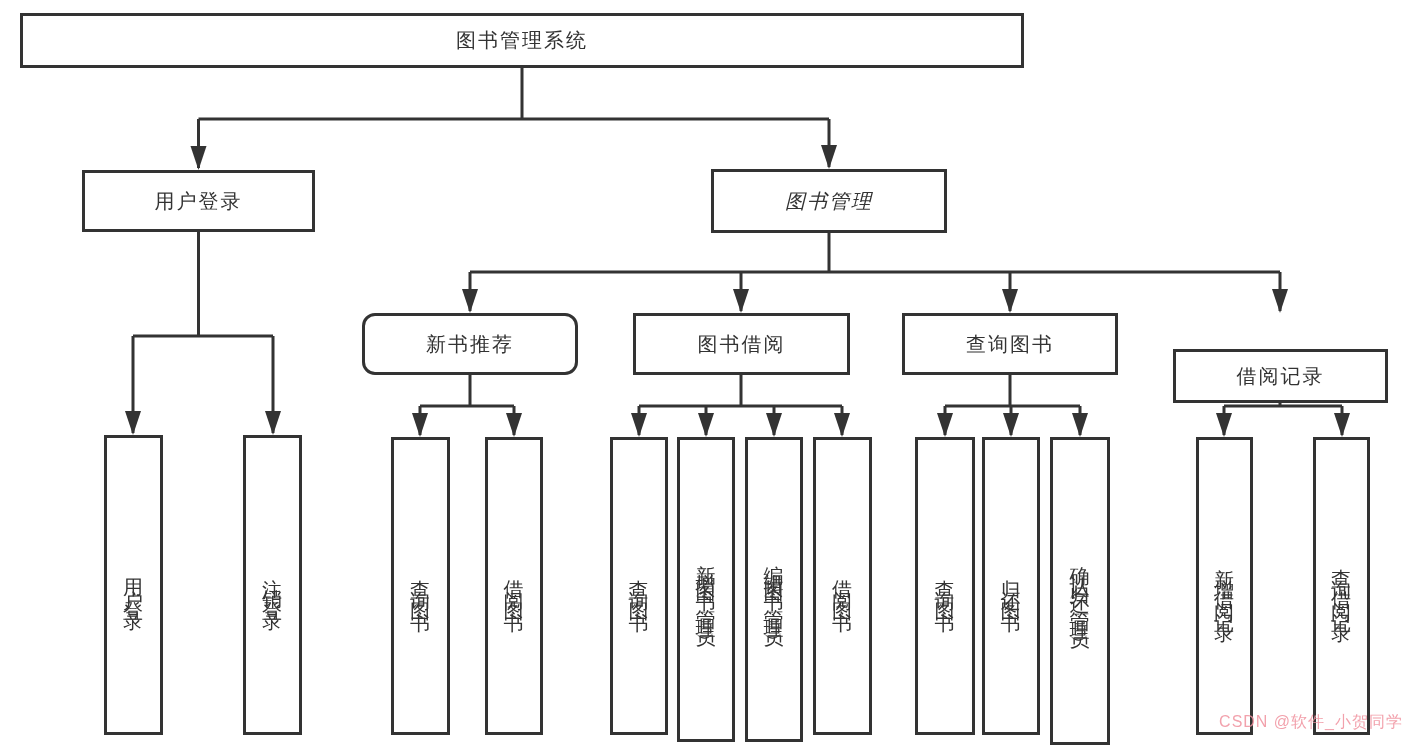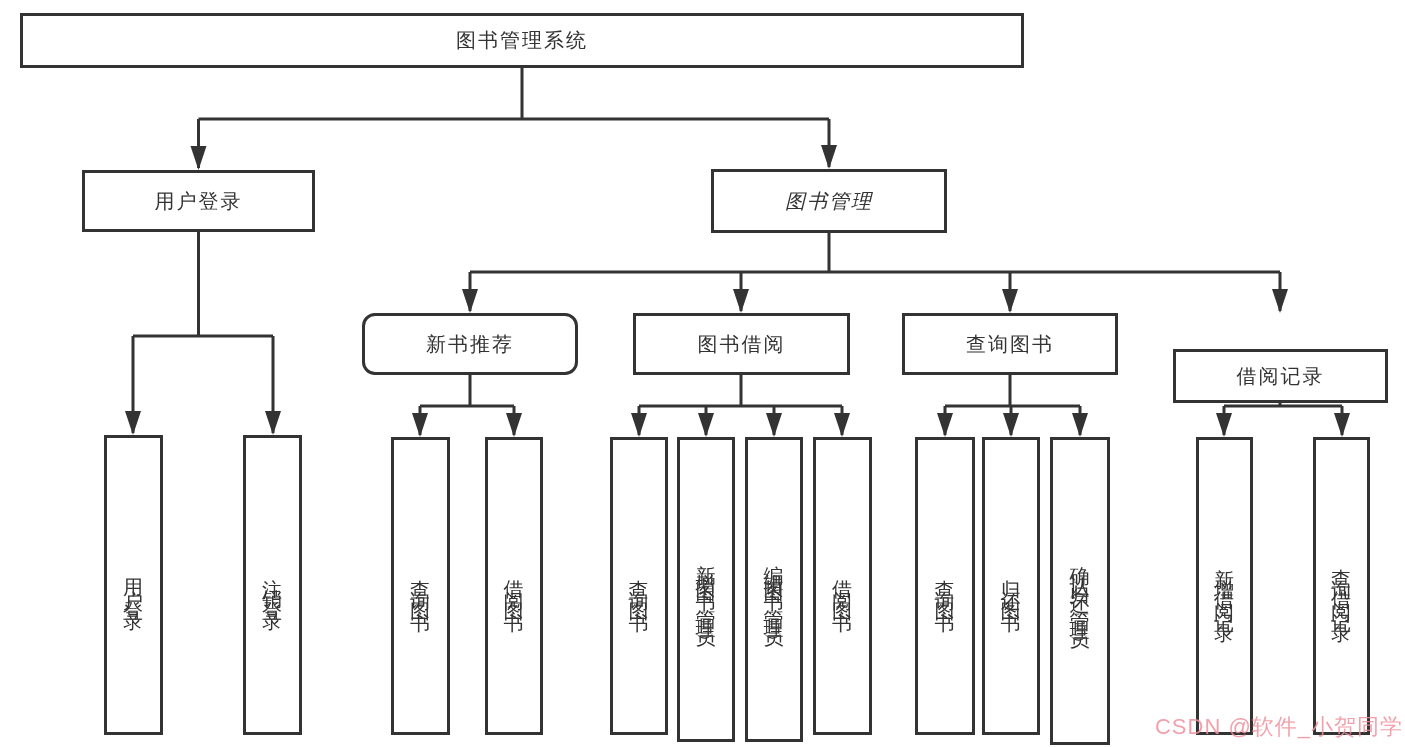--- a/index.html
+++ b/index.html
@@ -60,21 +60,21 @@
     line-height: 1;
   }
   .leaf.long {
     letter-spacing: 9px;
   }
   .watermark {
     position: absolute;
     right: 2px;
     top: 712px;
     z-index: 5;
-    font-size: 22px;
+    font-size: 16px;
     letter-spacing: 1px;
     opacity: 0.85;
     white-space: nowrap;
   }
 </style>
 </head>
 <body>
 
 <div class="canvas">
 

